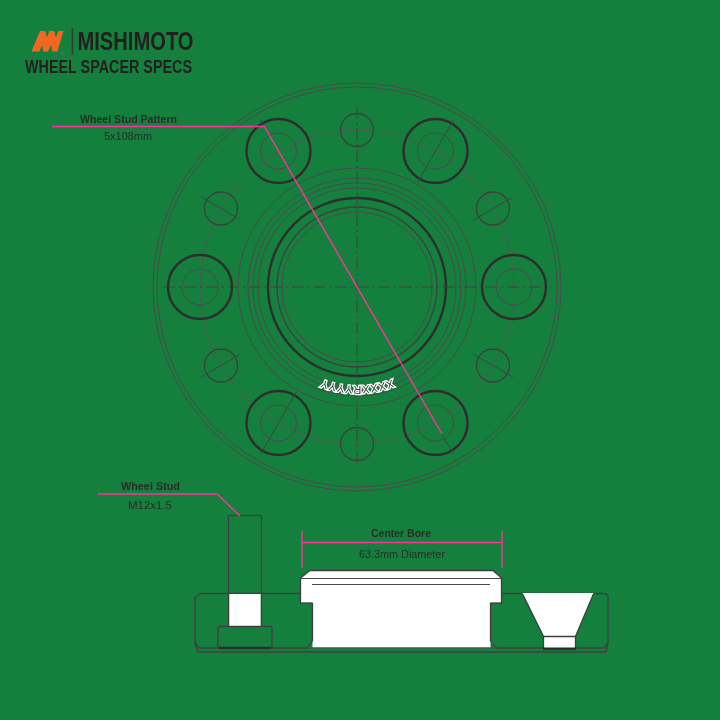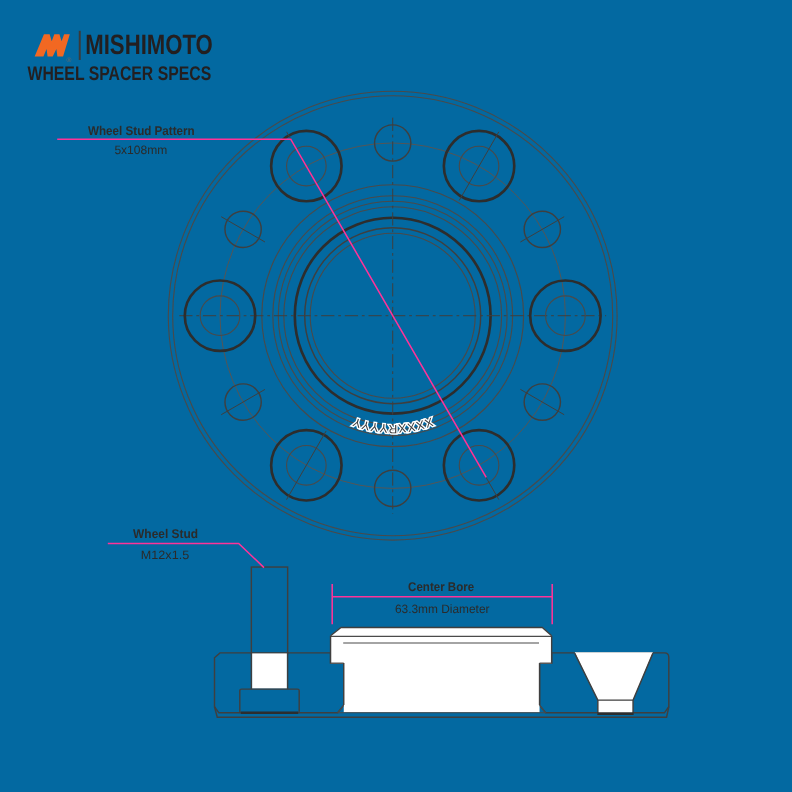--- a/index.html
+++ b/index.html
@@ -1,16 +1,16 @@
 <!DOCTYPE html>
 <html><head>
 <meta charset="utf-8">
 <style>
   html,body{margin:0;padding:0;background:#ffffff;}
-  .page{position:relative;width:720px;height:720px;background:#0369a1;overflow:hidden;
+  .page{position:relative;width:720px;height:720px;background:#15803d;overflow:hidden;
         font-family:"Liberation Sans", sans-serif;}
   svg text{font-family:"Liberation Sans", sans-serif;}
   .brand-text{font-size:25.5px;font-weight:bold;fill:#231f20;letter-spacing:0;}
   .subtitle-text{font-size:18px;font-weight:bold;fill:#231f20;}
   .lbl-bold{font-size:11.5px;font-weight:bold;fill:#2b2b2b;}
   .lbl-reg{font-size:11px;fill:#2b2b2b;}
   .engraving{font-size:11px;fill:#3a3a3a;letter-spacing:0.6px;
              paint-order:stroke;stroke:#ffffff;stroke-width:2.5px;}
   .thin{stroke:#4a4a4a;stroke-width:1;fill:none;}
   .thin2{stroke:#555555;stroke-width:0.9;fill:none;}

